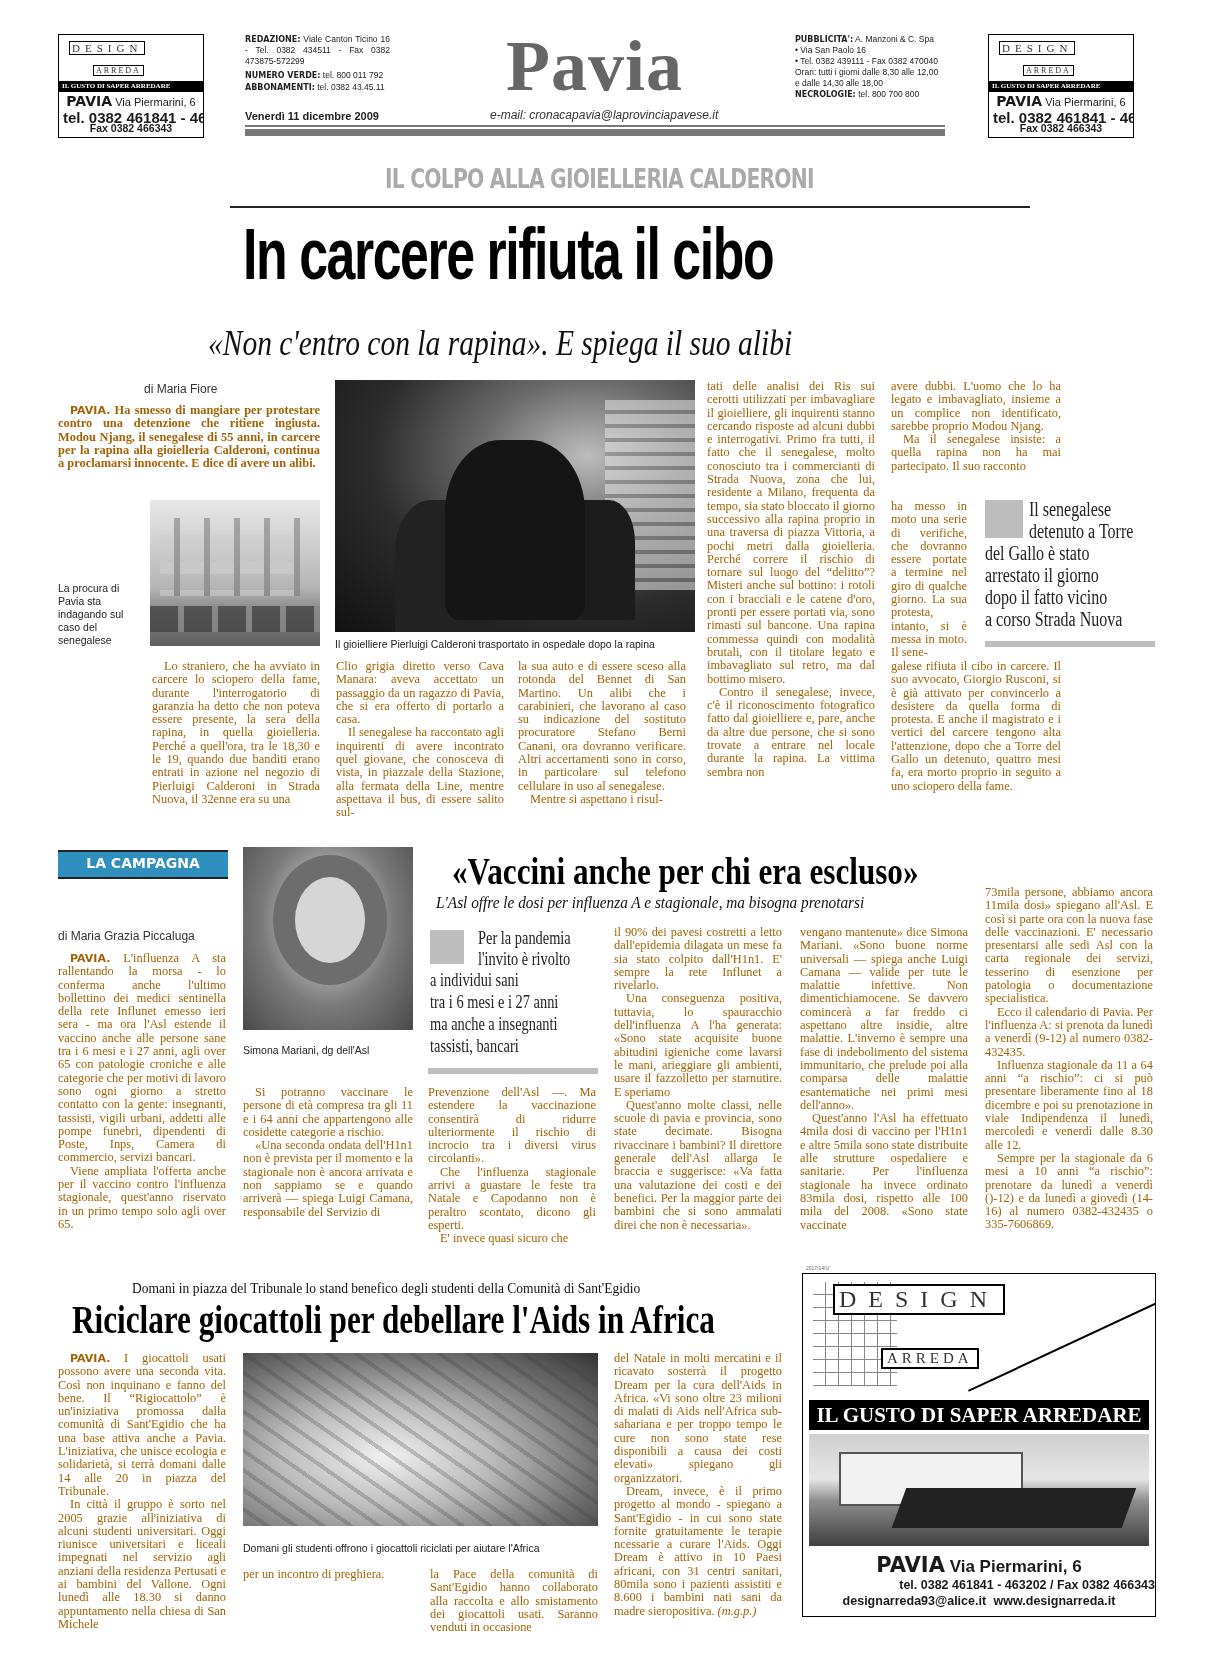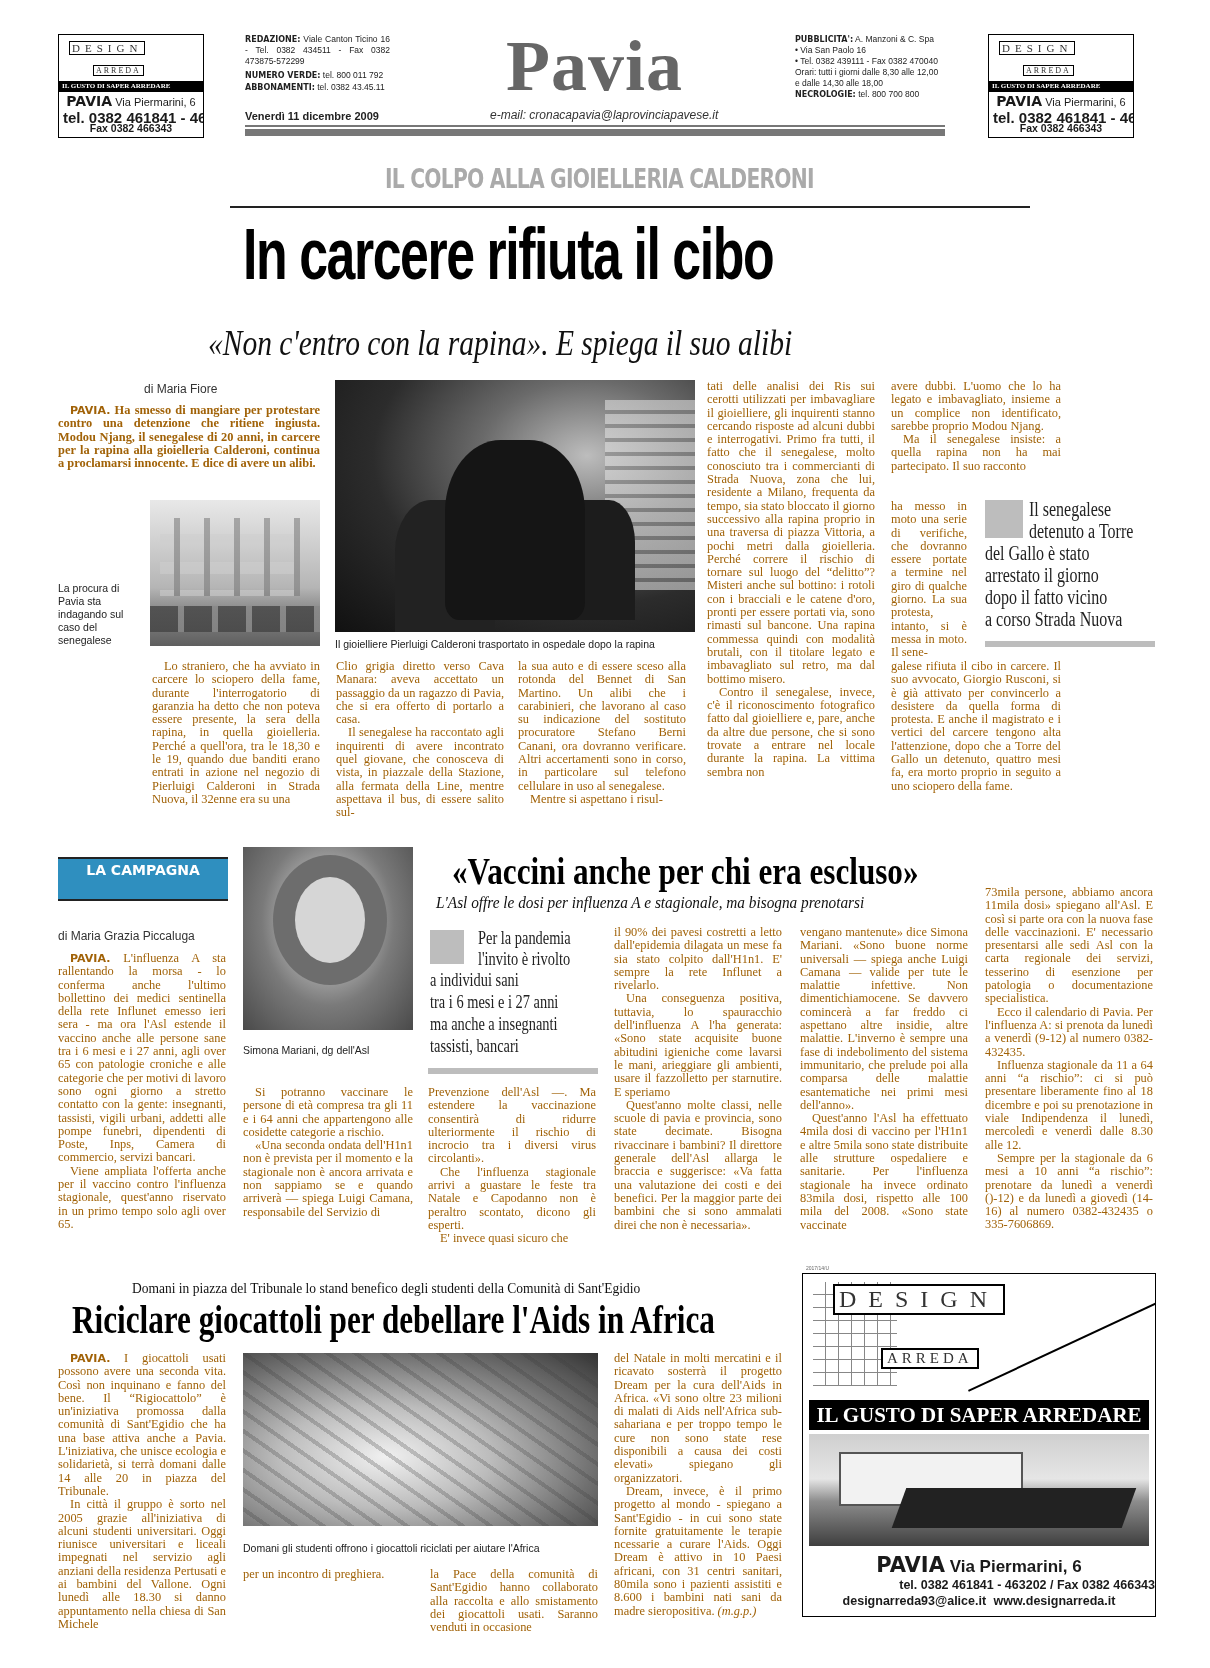--- a/index.html
+++ b/index.html
@@ -134,21 +134,21 @@
   <div class="fax">Fax 0382 466343</div>
 </div>
 
 <div class="abs kicker" style="left:385px; top:164px;">IL COLPO ALLA GIOIELLERIA CALDERONI</div>
 <div class="hline" style="left:230px; top:206px; width:800px;"></div>
 <div class="abs headline" style="left:243px; top:218px;">In carcere rifiuta il cibo</div>
 <div class="abs subhead" style="left:208px; top:322px;">«Non c'entro con la rapina». E spiega il suo alibi</div>
 
 <div class="abs byline" style="left:144px; top:382px;">di Maria Fiore</div>
 <div class="col bold" style="left:58px; top:404px; width:262px;">
-  <p><span class="city">PAVIA.</span> <span>Ha smesso di mangiare per protestare contro una detenzione che ritiene ingiusta. Modou Njang, il senegalese di 20 anni, in carcere per la rapina alla gioielleria Calderoni, continua a proclamarsi innocente. E dice di avere un alibi.</span></p>
+  <p><span class="city">PAVIA.</span> <span>Ha smesso di mangiare per protestare contro una detenzione che ritiene ingiusta. Modou Njang, il senegalese di 55 anni, in carcere per la rapina alla gioielleria Calderoni, continua a proclamarsi innocente. E dice di avere un alibi.</span></p>
 </div>
 
 <div class="photo ph-building" style="left:150px; top:500px; width:170px; height:146px;"></div>
 <div class="abs caption" style="left:58px; top:582px; width:90px;">La procura di Pavia sta indagando sul caso del senegalese</div>
 
 <div class="photo ph-robbery" style="left:335px; top:380px; width:360px; height:252px;"></div>
 <div class="abs caption" style="left:335px; top:638px; width:370px; white-space:nowrap;">Il gioielliere Pierluigi Calderoni trasportato in ospedale dopo la rapina</div>
 
 <div class="col" style="left:152px; top:660px; width:168px;">
     <p>Lo straniero, che ha avviato in carcere lo sciopero della fame, durante l'interrogatorio di garanzia ha detto che non poteva essere presente, la sera della rapina, in quella gioielleria. Perché a quell'ora, tra le 18,30 e le 19, quando due banditi erano entrati in azione nel negozio di Pierluigi Calderoni in Strada Nuova, il 32enne era su una</p>
@@ -180,21 +180,21 @@
   <div class="sq" style="left:0; top:2px; width:38px; height:38px;"></div>
   <div class="line" style="left:44px; top:0;">Il senegalese</div>
   <div class="line" style="left:44px; top:22px;">detenuto a Torre</div>
   <div class="line" style="left:0; top:44px;">del Gallo è stato</div>
   <div class="line" style="left:0; top:66px;">arrestato il giorno</div>
   <div class="line" style="left:0; top:88px;">dopo il fatto vicino</div>
   <div class="line" style="left:0; top:110px;">a corso Strada Nuova</div>
 </div>
 <div class="graybar" style="left:985px; top:641px; width:170px; height:6px;"></div>
 
-<div class="section-tag" style="left:58px; top:850px; width:170px; height:44px;margin-top:7px;">LA CAMPAGNA</div>
+<div class="section-tag" style="left:58px; top:850px; width:170px; height:29px;">LA CAMPAGNA</div>
 <div class="photo ph-woman" style="left:243px; top:847px; width:170px; height:183px;"></div>
 <div class="abs caption" style="left:243px; top:1044px;">Simona Mariani, dg dell'Asl</div>
 
 <div class="abs headline2" style="left:452px; top:852px;">«Vaccini anche per chi era escluso»</div>
 <div class="abs sub2" style="left:436px; top:893px;">L'Asl offre le dosi per influenza A e stagionale, ma bisogna prenotarsi</div>
 <div class="abs byline" style="left:58px; top:929px;">di Maria Grazia Piccaluga</div>
 
 <div class="col" style="left:58px; top:952px; width:168px;">
   <p><span class="city">PAVIA.</span> <span>L'influenza A sta rallentando la morsa - lo conferma anche l'ultimo bollettino dei medici sentinella della rete Influnet emesso ieri sera - ma ora l'Asl estende il vaccino anche alle persone sane tra i 6 mesi e i 27 anni, agli over 65 con patologie croniche e alle categorie che per motivi di lavoro sono ogni giorno a stretto contatto con la gente: insegnanti, tassisti, vigili urbani, addetti alle pompe funebri, dipendenti di Poste, Inps, Camera di commercio, servizi bancari.</span></p>
   <p>Viene ampliata l'offerta anche per il vaccino contro l'influenza stagionale, quest'anno riservato in un primo tempo solo agli over 65.</p>

